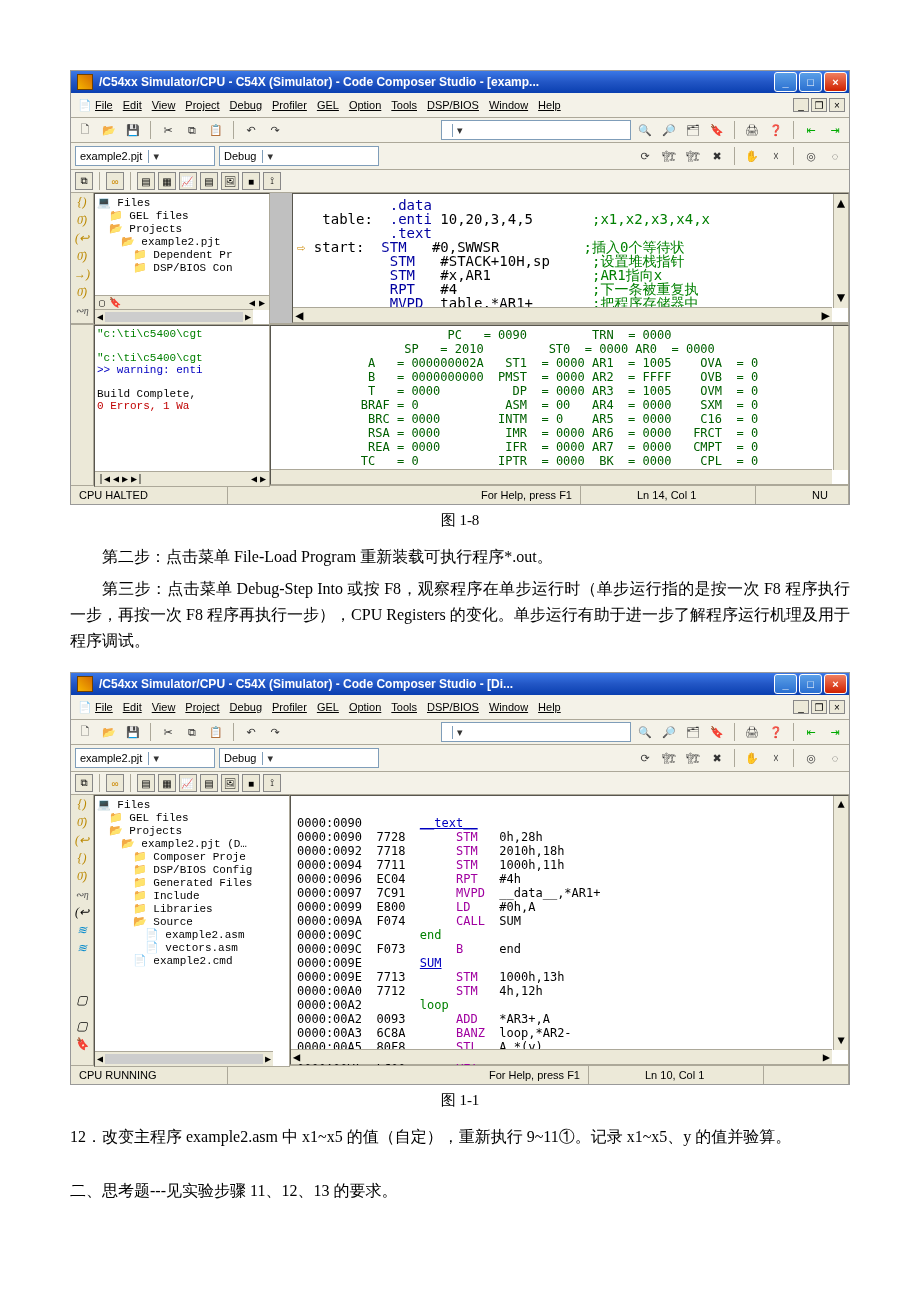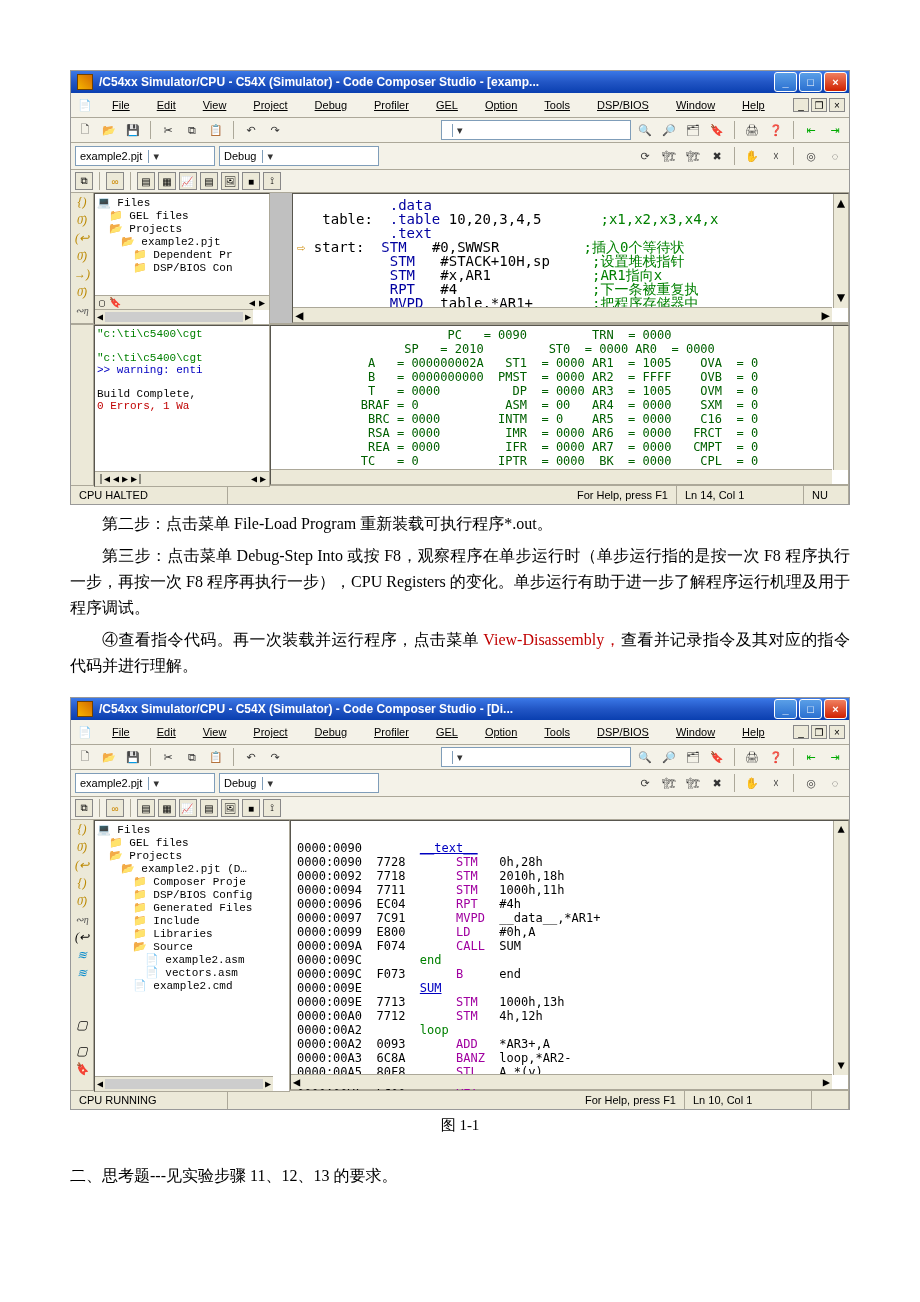--- a/index.html
+++ b/index.html
@@ -54,21 +54,21 @@
   .win-btn.close { background: linear-gradient(to bottom,#f08060,#d02000); }
   .menubar {
     display:flex; align-items:center;
     background:#f4f2e8;
     padding: 2px 4px;
     border-bottom:1px solid #aca899;
   }
   .menubar .mi {
     margin-right:10px; cursor:default;
   }
-  .menubar .mi u { text-decoration: underline; margin-left: 17px; }
+  .menubar .mi u { text-decoration: underline; }
   .child-win {
     margin-left:auto; display:flex;
   }
   .child-win .cw {
     width:14px; height:12px; border:1px solid #888; margin-left:2px;
     display:flex;align-items:center;justify-content:center; font-size:10px;
     background:#ece9d8;
   }
   .toolbar {
     display:flex; align-items:center;
@@ -212,21 +212,21 @@
     position:absolute; bottom:0; left:0; right:16px;
     height:14px; background:#ece9d8; border-top:1px solid #aca899;
   }
   .regs .scroll-y {
     position:absolute; top:0; bottom:14px; right:0; width:14px;
     background:#ece9d8; border-left:1px solid #aca899;
   }
   .statusbar {
     display:flex; background:#ece9d8;
     border-top:1px solid #aca899;
-    font-size:11px; height:18px; align-items:center;
+    font-size:11px; height:18px; align-items:center;gap:48px;
   }
   .statusbar .cell {
     border-right:1px solid #aca899; padding:0 8px; height:100%;
     display:flex;align-items:center;
   }
   .statusbar .cell:first-child{width:140px;}
   .statusbar .stretch{flex:1;}
   .caption {
     text-align:center;
     font-size:15px;
@@ -386,21 +386,21 @@
             <span>▶</span>
         </div>
         <div class="tree-scroll">
             <span>◀</span>
             <span style="flex:1;background:#cdcdcd;height:10px;margin:0 2px"></span>
             <span>▶</span>
           </div>
       </div>
       <div class="code">
         <pre id="fig1-code">           <span class="kw">.data </span>                  
-   table:  <span class="kw">.table </span>10,20,3,4,5       <span class="cmt">;x1,x2,x3,x4,x</span>
+   table:  <span class="kw">.enti </span>10,20,3,4,5       <span class="cmt">;x1,x2,x3,x4,x</span>
            <span class="kw">.text </span>                  
 <span style="color:#c80">⇨</span> start:  <span class="kw">STM   </span>#0,SWWSR          <span class="cmt">;插入0个等待状</span>
            <span class="kw">STM   </span>#STACK+10H,sp     <span class="cmt">;设置堆栈指针</span>
            <span class="kw">STM   </span>#x,AR1            <span class="cmt">;AR1指向x</span>
            <span class="kw">RPT   </span>#4                <span class="cmt">;下一条被重复执</span>
            <span class="kw">MVPD  </span>table,*AR1+       <span class="cmt">;把程序存储器中</span>
 </pre>
         <div class="scroll-x">
             <span>◀</span>
             <span>▶</span>
@@ -449,27 +449,25 @@
       </div>
     </div>
 
     <div class="statusbar">
       <div class="cell">CPU HALTED</div>
       <div class="cell stretch" style="justify-content:flex-end">For Help, press F1</div>
       <div class="cell" style="width:110px">Ln 14, Col 1</div>
       <div class="cell" style="width:28px">NU</div>
     </div>
   </div>
+  <div class="caption">图 1-8</div>
 
   <div class="body-text">
     <p class="indent">第二步：点击菜单 File-Load Program 重新装载可执行程序*.out。</p>
     <p class="indent">第三步：点击菜单 Debug-Step Into 或按 F8，观察程序在单步运行时（单步运行指的是按一次 F8 程序执行一步，再按一次 F8 程序再执行一步），CPU Registers 的变化。单步运行有助于进一步了解程序运行机理及用于程序调试。</p>
-    <p class="indent">
-      <span>④查看指令代码。再一次装载并运行程序，点击菜单 </span><span class="menu-ref">View-Disassembly，</span><span>查看并记录指令及其对应的指令代码并进行理解。</span>
-    </p>
   </div>
 
   <div class="screenshot" style="margin-top:18px">
     <div class="titlebar">
       <div class="app-icon"></div>
       <div class="title-text">/C54xx Simulator/CPU - C54X (Simulator) - Code Composer Studio - [Di...</div>
       <div class="win-btns">
         <div class="win-btn">_</div>
         <div class="win-btn">□</div>
         <div class="win-btn close">×</div>
@@ -631,16 +629,17 @@
     <div class="statusbar">
       <div class="cell">CPU RUNNING</div>
       <div class="cell stretch" style="justify-content:flex-end">For Help, press F1</div>
       <div class="cell" style="width:110px">Ln 10, Col 1</div>
       <div class="cell" style="width:20px"></div>
     </div>
   </div>
   <div class="caption">图 1-1</div>
 
   <div class="body-text">
+    <p>12．改变主程序 example2.asm 中 x1~x5 的值（自定），重新执行 9~11①。记录 x1~x5、y 的值并验算。</p>
     <p style="margin-top:28px">二、思考题---见实验步骤 11、12、13 的要求。</p>
   </div>
 
 </div>
 
 </body></html>

